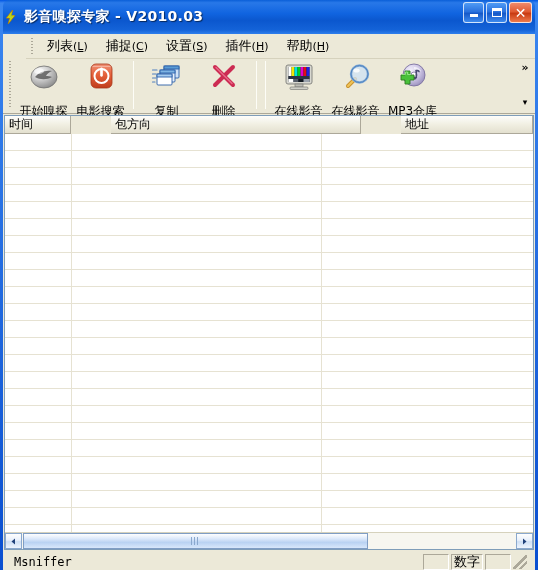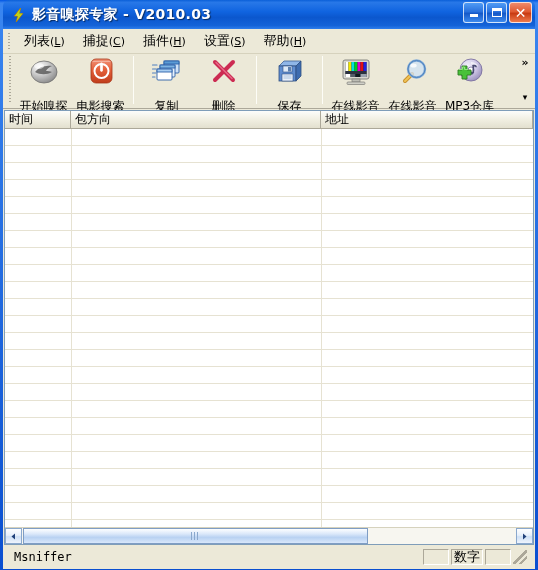--- a/index.html
+++ b/index.html
@@ -13,26 +13,26 @@
   
   #window {
     position: absolute; left:0; top:0; width:538px; height:570px;
     background: linear-gradient(to bottom,#0055e5 0%,#3a86f0 3px,#0a4fd0 100%);
     padding: 0 3px 3px 3px;
   }
 
   
   #titlebar {
     position:relative;
-    height: 29px;
+    height: 34px;
     background: linear-gradient(to bottom,
         #0A5FD8 0%, #2878E8 8%, #1064E0 40%,
         #0B57CE 60%, #1463D8 88%, #2E7EEC 100%);
     display:flex; align-items:center;
-    padding-left: 8px;
+    padding-left: 0;
     border-top-left-radius:6px; border-top-right-radius:6px;
   }
   #app-icon {
     width:16px; height:16px; margin-right:5px; position:relative; flex:0 0 auto;
   }
   #title-text {
     color:#fff; font-size:14px; font-weight:bold;
     font-family:"DejaVu Sans","Liberation Sans",sans-serif;
     text-shadow: 1px 1px 1px rgba(0,0,0,.55);
     letter-spacing:.3px; white-space:nowrap;
@@ -63,20 +63,21 @@
     display:flex; flex-direction:column;
   }
 
   
   #menubar {
     height:25px; display:flex; align-items:center;
     background:#ece9d8;
     padding-left:4px;
     border-bottom:1px solid #d6d2bd;
     flex:0 0 auto;
+    margin-left:23px;
   }
   .grip { width:4px; height:17px; margin-right:4px; position:relative; }
   .grip::before {
     content:""; position:absolute; left:1px; top:0; width:2px; height:17px;
     background: repeating-linear-gradient(to bottom,#aca899 0 1px, transparent 1px 3px);
   }
   .menu-item {
     font-size:13px; color:#000; padding:2px 9px; cursor:pointer; white-space:nowrap;
     font-family:"DejaVu Sans","Liberation Sans",sans-serif;
   }
@@ -114,21 +115,21 @@
   }
   .chev2 { font-size:11px; font-weight:bold; color:#000; line-height:1; font-family:"DejaVu Sans",sans-serif;}
   .chevd { font-size:9px; color:#000; line-height:1; }
 
   
   #listwrap {
     flex:1 1 auto; margin:1px 1px 0 1px; position:relative;
     border:1px solid #7f9db9; background:#fff; display:flex; flex-direction:column;
     overflow:hidden;
   }
-  #header-row { display:flex; height:18px; flex:0 0 auto; background:#ece9d8; }
+  #header-row { display:flex; height:18px; flex:0 0 auto; background:#ece9d8;gap:40px; }
   .col-h {
     background: linear-gradient(to bottom,#fdfdfb 0%,#f1efe2 50%,#e3e0cf 100%);
     border-right:1px solid #aca899; border-bottom:1px solid #aca899;
     font-size:12px; color:#000; padding:1px 4px;
     display:flex; align-items:center; cursor:pointer;
     font-family:"DejaVu Sans","Liberation Sans",sans-serif;
     overflow:hidden; white-space:nowrap;
   }
   #rows { flex:1 1 auto; position:relative; background:#fff; overflow:hidden; }
   .lrow { height:17px; border-bottom:1px solid #e6e2d2; position:relative; }
@@ -218,24 +219,24 @@
     <div id="menubar">
       <span class="grip"></span>
 
       <div class="menu-item">
         <span class="mn">列表</span><span class="mk">(<u>L</u>)</span>
       </div>
       <div class="menu-item">
         <span class="mn">捕捉</span><span class="mk">(<u>C</u>)</span>
       </div>
       <div class="menu-item">
+        <span class="mn">设置</span><span class="mk">(<u>S</u>)</span>
+      </div>
+      <div class="menu-item">
         <span class="mn">插件</span><span class="mk">(<u>H</u>)</span>
-      </div>
-      <div class="menu-item">
-        <span class="mn">设置</span><span class="mk">(<u>S</u>)</span>
       </div>
       <div class="menu-item">
         <span class="mn">帮助</span><span class="mk">(<u>H</u>)</span>
       </div>
     </div>
 
     <div id="toolbar">
       <span class="tgrip"></span>
 
       <div class="tbtn">
@@ -311,37 +312,20 @@
             <g stroke="#e86a88" stroke-width="1.4" stroke-linecap="round">
               <line x1="8" y1="5.5" x2="24" y2="21.5"></line>
             </g>
           </svg>
         </span>
         <span class="tlabel">删除</span>
       </div>
 
       <span class="tsep"></span>
 
-      <div class="tbtn">
-        <span class="tico">
-          <svg width="32" height="30" viewBox="0 0 32 30">
-            <path d="M5 9l5-5h17l-5 5z" fill="#8fb6e8" stroke="#3c5f96" stroke-width="0.8"></path>
-            <rect x="5" y="9" width="17" height="15" fill="#5f8dd0" stroke="#2f4f82" stroke-width="0.8"></rect>
-            <path d="M22 9l5-5v15l-5 5z" fill="#3e6cb0" stroke="#2f4f82" stroke-width="0.8"></path>
-            <rect x="9" y="9" width="9" height="6" fill="#dce9f8" stroke="#2f4f82" stroke-width="0.6"></rect>
-            <rect x="14" y="10" width="3" height="4.5" fill="#5c7fae"></rect>
-            <rect x="8" y="17" width="11" height="7" fill="#e8f0fa" stroke="#2f4f82" stroke-width="0.6"></rect>
-            <g stroke="#9ab4d6" stroke-width="0.8">
-              <line x1="9.5" y1="19" x2="17.5" y2="19"></line>
-              <line x1="9.5" y1="21" x2="17.5" y2="21"></line>
-            </g>
-          </svg>
-        </span>
-        <span class="tlabel">保存</span>
-      </div>
 
       <span class="tsep"></span>
 
       <div class="tbtn">
         <span class="tico">
           <svg width="32" height="30" viewBox="0 0 32 30">
             <rect x="3" y="3" width="26" height="19" rx="2" fill="#d8d8d0" stroke="#7d7d78" stroke-width="0.9"></rect>
             <rect x="5.5" y="5" width="21" height="15" fill="#101820"></rect>
             <g>
               <rect x="5.5" y="5" width="3" height="9" fill="#ffffff"></rect>

